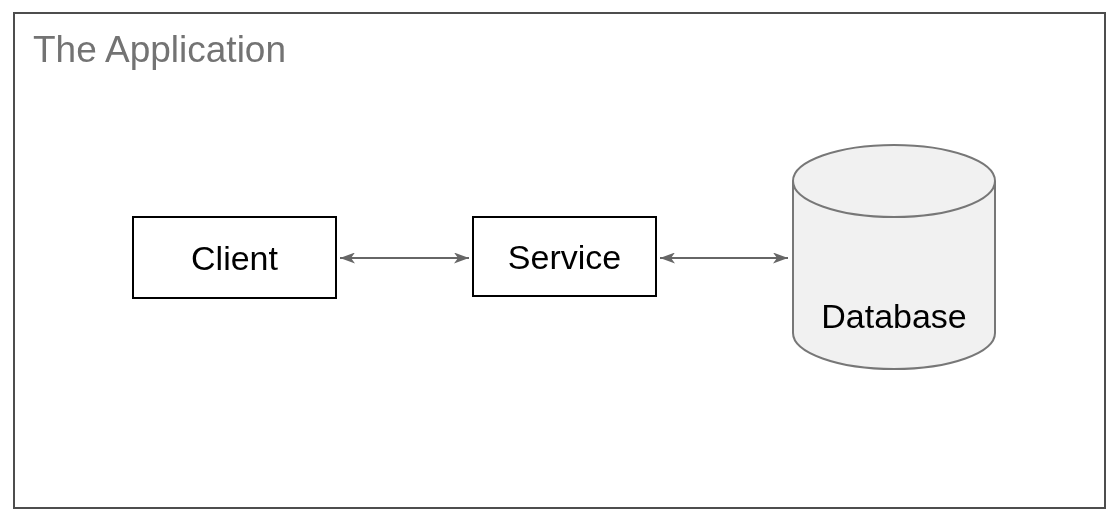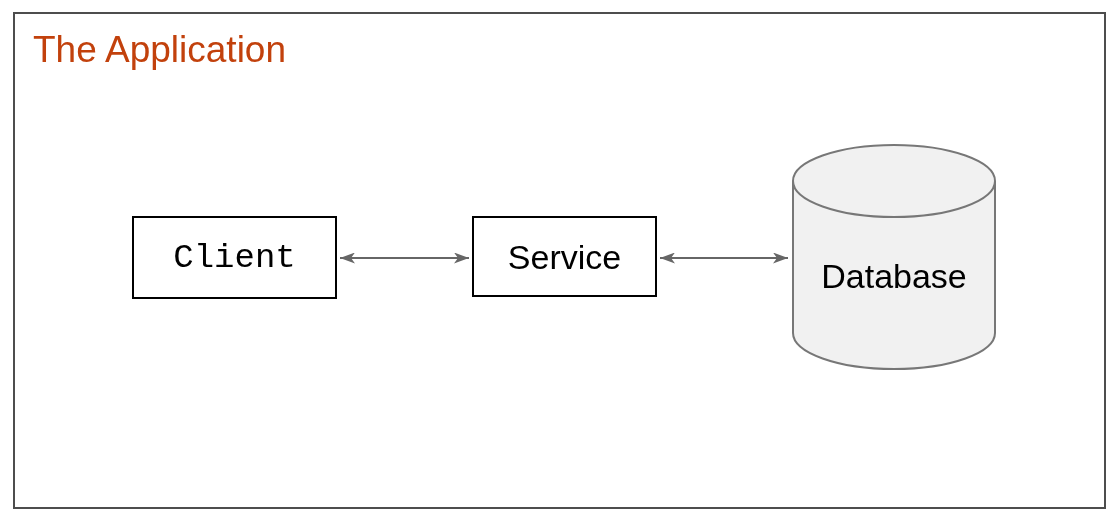--- a/index.html
+++ b/index.html
@@ -18,48 +18,48 @@
     width: 1093px; height: 497px;
     box-sizing: border-box;
     border: 2px solid #4d4d4d;
     background: transparent;
   }
   .diagram-title {
     position: absolute;
     left: 33px; top: 30px;
     font-size: 37px;
     line-height: 1.1;
-    color: #c2410c;
+    color: #737373;
     white-space: nowrap;
   }
   .node-rect {
     position: absolute;
     box-sizing: border-box;
     border: 2px solid #000000;
     background: #ffffff;
     display: flex;
     align-items: center;
     justify-content: center;
     font-size: 34px;
     line-height: 1;
     white-space: nowrap;
   }
-  .node-client  { left: 132px; top: 216px; width: 205px; height: 83px; font-family: Liberation Mono, monospace; }
+  .node-client  { left: 132px; top: 216px; width: 205px; height: 83px; }
   .node-service { left: 472px; top: 216px; width: 185px; height: 81px; }
   .cylinder-svg {
     position: absolute;
     left: 791px; top: 143px;
     width: 206px; height: 228px;
   }
   .cylinder-label {
     position: absolute;
     left: 791px; top: 218px;
     width: 206px; height: 115px;
     display: flex;
-    align-items: center;
+    align-items: flex-end;
     justify-content: center;
     font-size: 34px;
     line-height: 1;
     white-space: nowrap;
   }
   .arrows-svg {
     position: absolute;
     left: 0; top: 0;
     width: 1116px; height: 522px;
     pointer-events: none;

